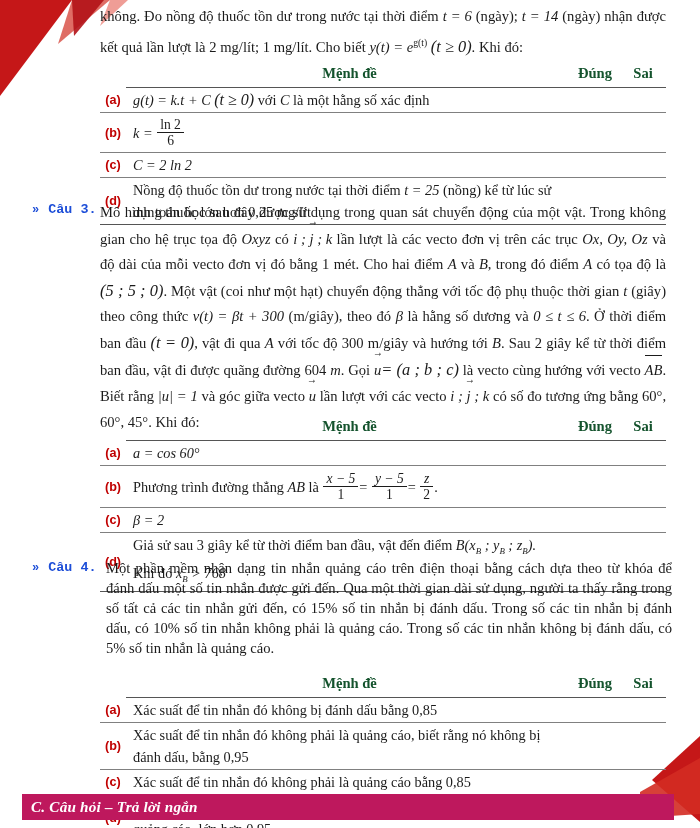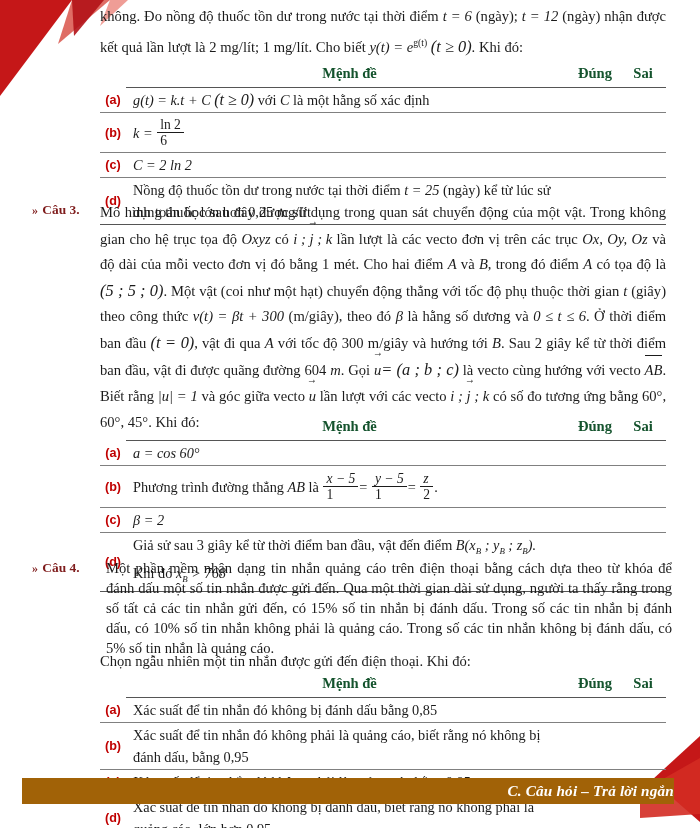--- a/index.html
+++ b/index.html
@@ -37,22 +37,22 @@
   .para {
     position: absolute;
     font-size: 14.6px;
     line-height: 25.6px;
     text-align: justify;
     text-justify: inter-word;
     color: #1b1b1b;
   }
 
   .qmark {
-    color: #7f1d1d;
-    font-family: Liberation Serif, serif;
+    color: #1d4ed8;
+    font-family: Liberation Mono, monospace;
     font-weight: bold;
     font-size: 13.4px;
     white-space: nowrap;
   }
   .qmark .chev { font-size: 12px; margin-right: 1px; }
 
   
   .mi { font-style: italic; font-family: "Liberation Serif", serif; }
   .vec {
     position: relative;
@@ -74,21 +74,21 @@
     font-style: italic; padding-top: 1px;
   }
   .ovl::after {
     content: "";
     position: absolute; left: 0; right: 0; top: -0.12em;
     border-top: 1px solid #1b1b1b;
   }
   .frac {
     display: inline-block;
     vertical-align: -0.55em;
-    text-align: left;
+    text-align: center;
     font-size: 0.95em;
     line-height: 1.12;
     margin: 0 1px;
   }
   .frac .num { display: block; padding: 0 3px; border-bottom: 1px solid #1b1b1b; }
   .frac .den { display: block; padding: 0 3px; }
   .paren-big { font-size: 1.12em; }
   sub.vsub { font-size: 0.62em; font-style: italic; }
   sup.vsup { font-size: 0.66em; }
 
@@ -133,33 +133,32 @@
   }
   .col-dung { width: 50px; border-right: 1.1px solid #808080; margin-top: 46px; }
   .col-sai  { width: 46px; }
   .hdr .col-lbl { border-bottom-color: transparent !important; border-left: 0; }
   .hdr-blank { border-bottom: 0 !important; }
 
   
   .banner {
     position: absolute;
     left: 22px;
-    bottom: 24px;
+    bottom: 8px;
     width: 652px;
     height: 26px;
-    background: #a16207;
+    background: #be185d;
     color: #ffffff;
     font-family: "Liberation Serif", serif;
     font-style: italic;
     font-weight: bold;
     font-size: 15.2px;
     line-height: 26px;
     padding-left: 9px;
     letter-spacing: 0.2px;
-    text-align: right;
   }
 </style>
 </head>
 <body>
 
 <div class="deco-tl-wrap">
   <svg width="140" height="120" viewBox="0 0 140 120" xmlns="http://www.w3.org/2000/svg">
     <polygon points="0,0 72,0 0,96" fill="#c51718"></polygon>
     <polygon points="72,0 110,0 58,44" fill="#d9534a" opacity="0.85"></polygon>
     <polygon points="110,0 128,0 100,26" fill="#e8746a" opacity="0.7"></polygon>
@@ -173,21 +172,21 @@
     <polygon points="60,74 120,40 120,96 60,100" fill="#d32b22" opacity="0.9"></polygon>
   </svg>
 </div>
 
 <div class="page">
 
   <div class="para" style="left:100px; top:4px; width:566px;">
     <span>không. Đo nồng độ thuốc tồn dư trong nước tại thời điểm</span>
     <span class="mi">t = 6</span>
     <span>(ngày);</span>
-    <span class="mi">t = 12</span>
+    <span class="mi">t = 14</span>
     <span>(ngày) nhận</span>
     <span>được kết quả lần lượt là 2 mg/lít; 1 mg/lít. Cho biết</span>
     <span class="mi">y(t) = e</span><sup class="vsup">g(t)</sup>
     <span class="mi paren-big">(t ≥ 0)</span><span>. Khi đó:</span>
   </div>
 
   <table class="stable" style="left:100px; top:60px; width:566px;">
     <tbody>
         <tr class="hdr">
       <th class="col-lbl hdr-blank"></th>
@@ -225,21 +224,21 @@
         <span class="mi">C = 2 ln 2</span>
       </td>
       <td class="col-dung">&nbsp;</td>
       <td class="col-sai">&nbsp;</td>
     </tr>
     <tr>
       <td class="col-lbl">(d)</td>
       <td class="col-stmt">
         <span>Nồng độ thuốc tồn dư trong nước tại thời điểm</span>
         <span class="mi">t = 25</span>
-        <span>(ngày) kể từ lúc sử</span><br>
+        <span>(nồng) kể từ lúc sử</span><br>
         <span>dụng thuốc lớn hơn 0,25 mg/lít</span>
       </td>
       <td class="col-dung">&nbsp;</td>
       <td class="col-sai">&nbsp;</td>
     </tr>
   </tbody>
     </table>
 
   <div class="qmark" style="position:absolute; left:32px; top:202px;">
     <span class="chev">»</span>
@@ -355,23 +354,20 @@
     <span>Câu 4.</span>
   </div>
 
   <div class="para" style="left:96px; top:558px; width:566px; line-height:20px;margin-left:10px;">
     <span>Một phần mềm nhận dạng tin nhắn quảng cáo trên điện thoại bằng cách dựa theo từ khóa</span>
     <span>để đánh dấu một số tin nhắn được gửi đến. Qua một thời gian dài sử dụng, người ta thấy</span>
     <span>rằng trong số tất cả các tin nhắn gửi đến, có 15% số tin nhắn bị đánh dấu. Trong số các tin</span>
     <span>nhắn bị đánh dấu, có 10% số tin nhắn không phải là quảng cáo. Trong số các tin nhắn</span>
     <span>không bị đánh dấu, có 5% số tin nhắn là quảng cáo.</span>
   </div>
-  <div class="para" style="left:100px; top:650px; width:566px; line-height:23.3px; text-align:left;">
-    <span>Chọn ngẫu nhiên một tin nhắn được gửi đến điện thoại. Khi đó:</span>
-  </div>
 
   <table class="stable" style="left:100px; top:670px; width:566px;">
     <tbody>
         <tr class="hdr">
       <th class="col-lbl hdr-blank"></th>
       <th class="col-stmt">Mệnh đề</th>
       <th class="col-dung">Đúng</th>
       <th class="col-sai">Sai</th>
     </tr>
     <tr>

